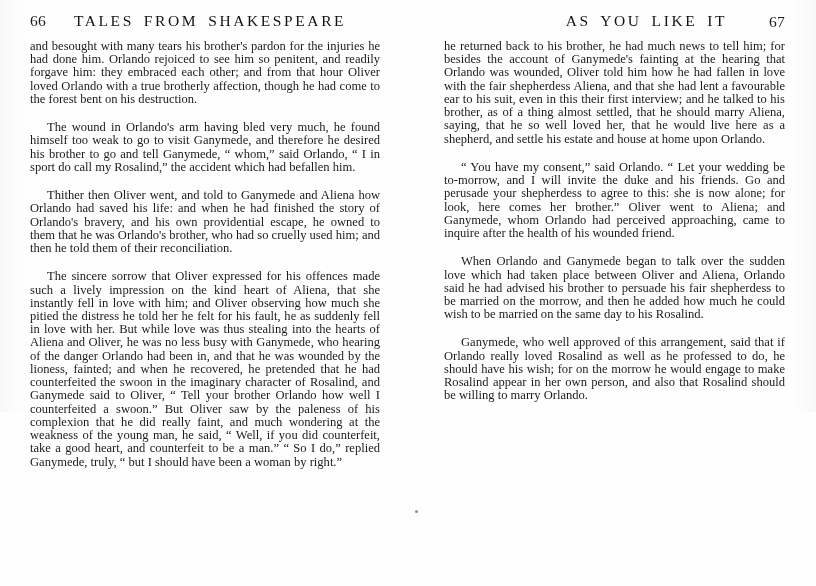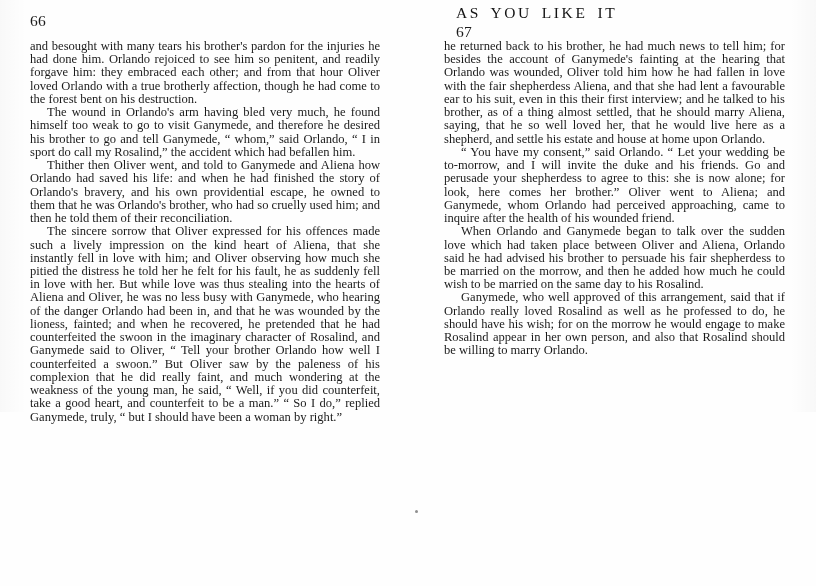--- a/index.html
+++ b/index.html
@@ -33,21 +33,21 @@
 
   
   .running-head {
     display: flex;
     align-items: baseline;
     height: 40px;
     padding-top: 12px;
     box-sizing: border-box;
   }
   .running-head.left  { justify-content: flex-start; }
-  .running-head.right { justify-content: flex-end; flex-direction: column; }
+  .running-head.right { justify-content: flex-end; }
 
   .folio {
     font-size: 15.5px;
     letter-spacing: 0.2px;
     color: #1b1b1b;
     font-variant-numeric: oldstyle-nums;
   }
   .folio-right { position: relative; top: 1px; margin-left: 12px; }
 
   .head-title {
@@ -69,20 +69,21 @@
     -webkit-hyphens: none;
     hyphens: none;
     color: #1a1a1a;
   }
   .column p {
     margin: 0;
     text-indent: 0;
   }
   .column p.indent {
     text-indent: 17px;
+    margin-top: 15px;
   }
   
   .column p { text-align-last: left; }
 
   
   .speck {
     position: absolute;
     background: #6a6a6a;
     border-radius: 50%;
     opacity: 0.75;
@@ -99,20 +100,21 @@
 </style>
 </head>
 <body>
 
 <div class="spread">
 
   <div class="page page-left">
 
     <div class="running-head left">
       <span class="folio">66</span>
+      <span class="head-title">TALES FROM SHAKESPEARE</span>
     </div>
 
     <div class="column">
       <p>and besought with many tears his brother's pardon for the injuries he had done him.  Orlando rejoiced to see him so penitent, and readily forgave him:  they embraced each other;  and from that hour Oliver loved Orlando with a true brotherly affection, though he had come to the forest bent on his destruction.</p>
       <p class="indent">The wound in Orlando's arm having bled very much, he found himself too weak to go to visit Ganymede, and therefore he desired his brother to go and tell Ganymede, “ whom,” said Orlando, “ I in sport do call my Rosalind,” the accident which had befallen him.</p>
       <p class="indent">Thither then Oliver went, and told to Ganymede and Aliena how Orlando had saved his life:  and when he had finished the story of Orlando's bravery, and his own providential escape, he owned to them that he was Orlando's brother, who had so cruelly used him;  and then he told them of their reconciliation.</p>
       <p class="indent">The sincere sorrow that Oliver expressed for his offences made such a lively impression on the kind heart of Aliena, that she instantly fell in love with him;  and Oliver observing how much she pitied the distress he told her he felt for his fault, he as suddenly fell in love with her.  But while love was thus stealing into the hearts of Aliena and Oliver, he was no less busy with Ganymede, who hearing of the danger Orlando had been in, and that he was wounded by the lioness, fainted;  and when he recovered, he pretended that he had counterfeited the swoon in the imaginary character of Rosalind, and Ganymede said to Oliver, “ Tell your brother Orlando how well I counterfeited a swoon.” But Oliver saw by the paleness of his complexion that he did really faint, and much wondering at the weakness of the young man, he said, “ Well, if you did counterfeit, take a good heart, and counterfeit to be a man.”  “ So I do,” replied Ganymede, truly, “ but I should have been a woman by right.”</p>
     </div>
 
     <div class="edge-shade l"></div>

